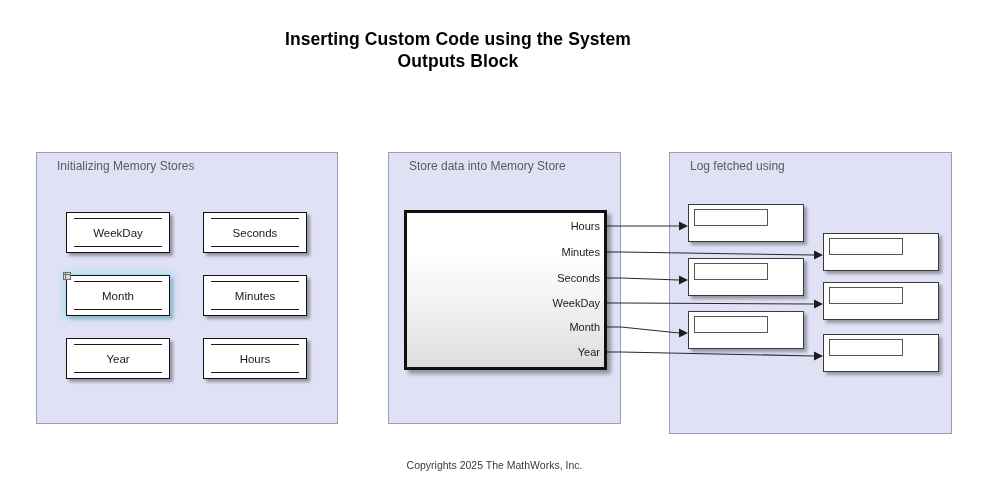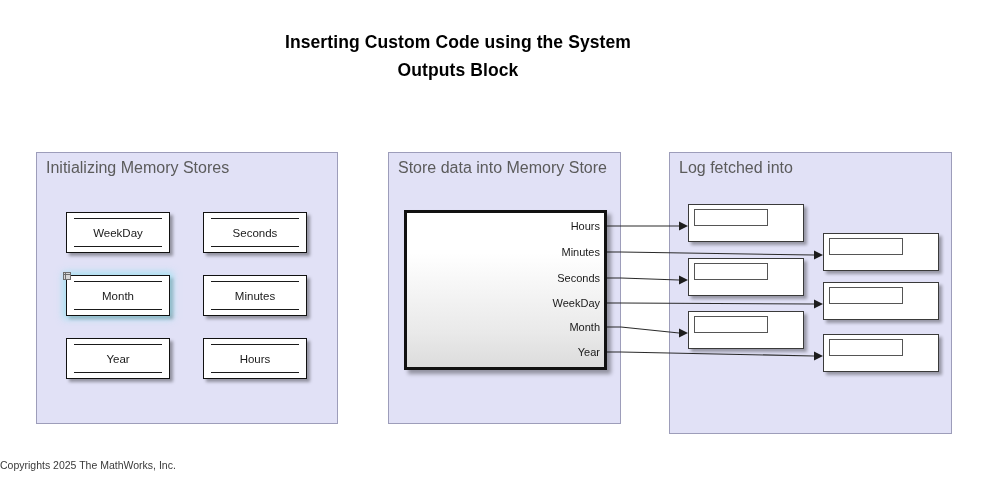--- a/index.html
+++ b/index.html
@@ -27,37 +27,37 @@
   
   #diagram-title {
     position: absolute;
     left: 0;
     top: 28px;
     width: 916px;
     text-align: center;
     font-size: 17.5px;
     font-weight: bold;
     color: #000000;
-    line-height: 28px;
+    line-height: 22px;
     letter-spacing: 0.1px;
     white-space: pre-line;
   }
 
   
   .area {
     position: absolute;
     background: #E1E1F6;
     border: 1px solid #9d9dba;
     box-sizing: border-box;
   }
   .area-label {
     position: absolute;
-    left: 9px;
+    left: 20px;
     top: 6px;
-    font-size: 16px;
+    font-size: 12px;
     color: #5b5b5b;
     white-space: nowrap;
   }
 
   
   .dsm-block {
     position: absolute;
     background: #ffffff;
     border: 1px solid #111111;
     box-sizing: border-box;
@@ -147,40 +147,41 @@
   }
   #wires line, #wires polyline { stroke: #2b2b2b; stroke-width: 1.1px; fill: none; }
   #wires polygon { fill: #1d1d1d; }
 
   
   #copyright {
     position: absolute;
     left: 0;
     top: 459px;
     width: 989px;
+    text-align: center;
     font-size: 10.5px;
     color: #3a3a3a;
   }
 </style>
 </head>
 <body>
 
 <div id="canvas">
 
   <div id="diagram-title">Inserting Custom Code using the System
 Outputs Block</div>
 
   <div class="area" id="area-0" style="left: 36px; top: 152px; width: 302px; height: 272px;">
     <span class="area-label">Initializing Memory Stores</span>
   </div>
   <div class="area" id="area-1" style="left: 388px; top: 152px; width: 233px; height: 272px;">
     <span class="area-label">Store data into Memory Store</span>
   </div>
   <div class="area" id="area-2" style="left: 669px; top: 152px; width: 283px; height: 282px;">
-    <span class="area-label">Log fetched into</span>
+    <span class="area-label">Log fetched using</span>
   </div>
 
   <div class="dsm-block" id="dsm-0" style="left: 66px; top: 212px; width: 104px; height: 41px;">
     <span class="bar top"></span>
     <span class="bar bottom"></span>
     <span class="dsm-label">WeekDay</span>
   </div>
   <div class="dsm-block" id="dsm-1" style="left: 203px; top: 212px; width: 104px; height: 41px;">
     <span class="bar top"></span>
     <span class="bar bottom"></span>

